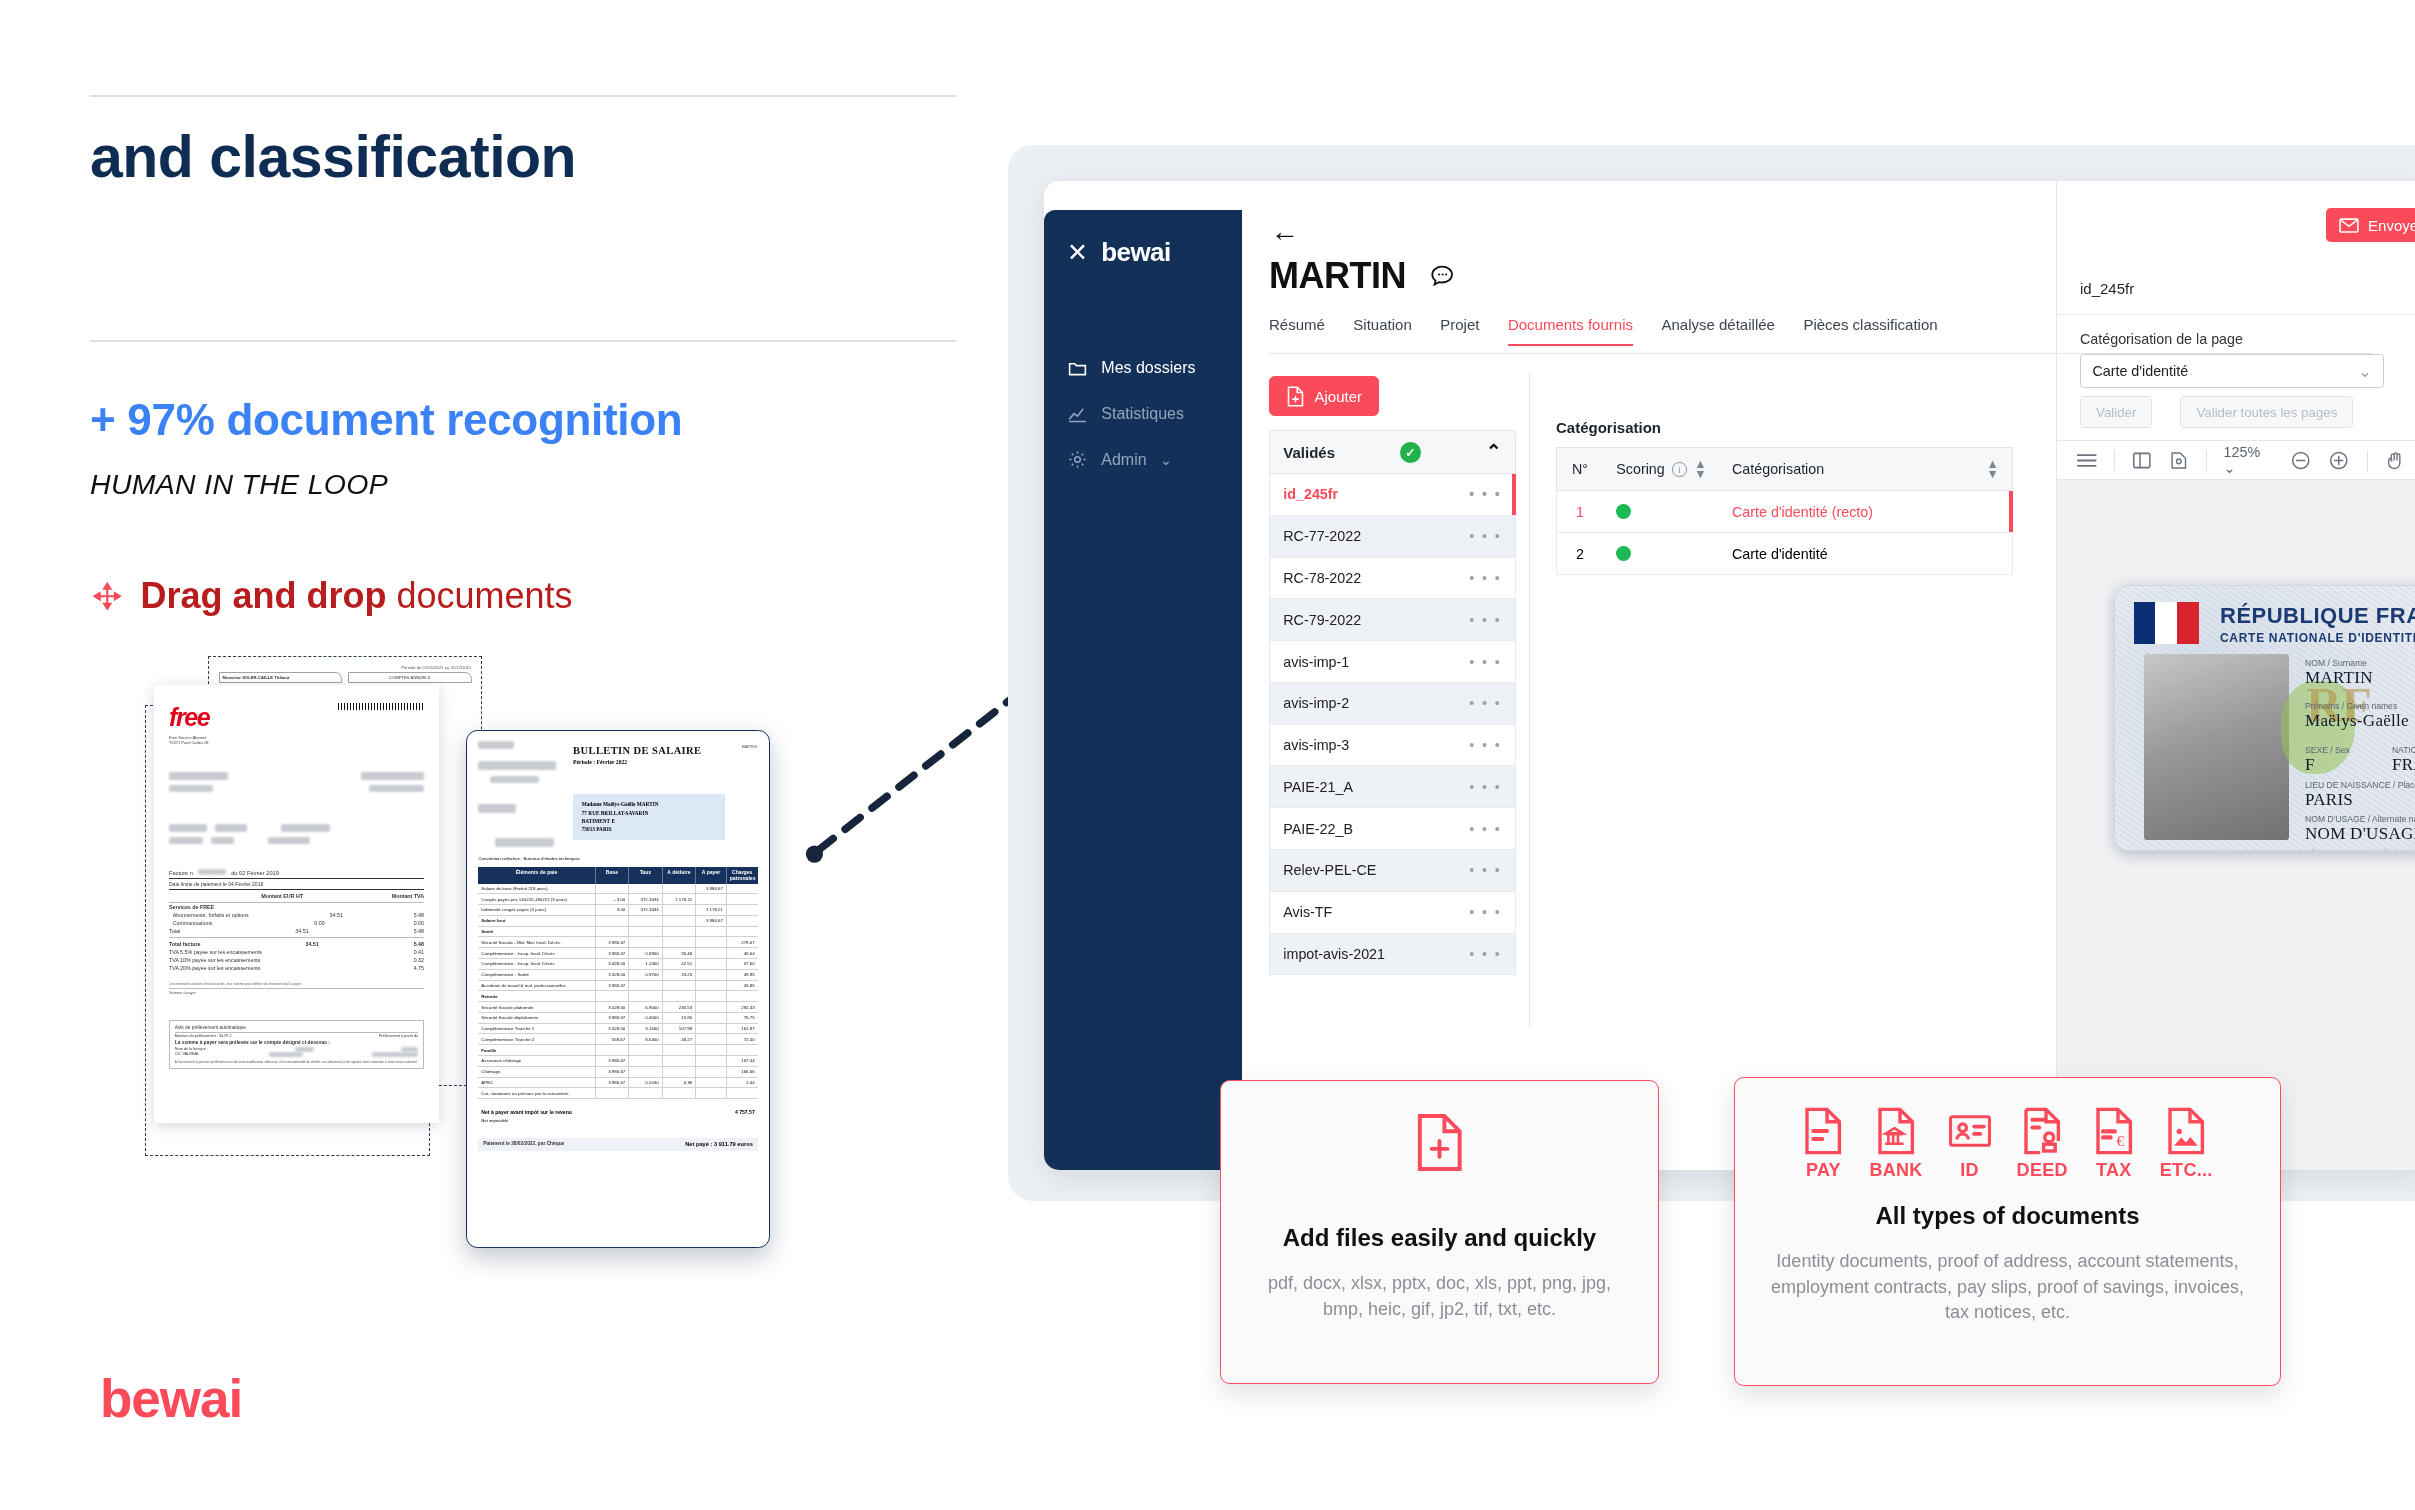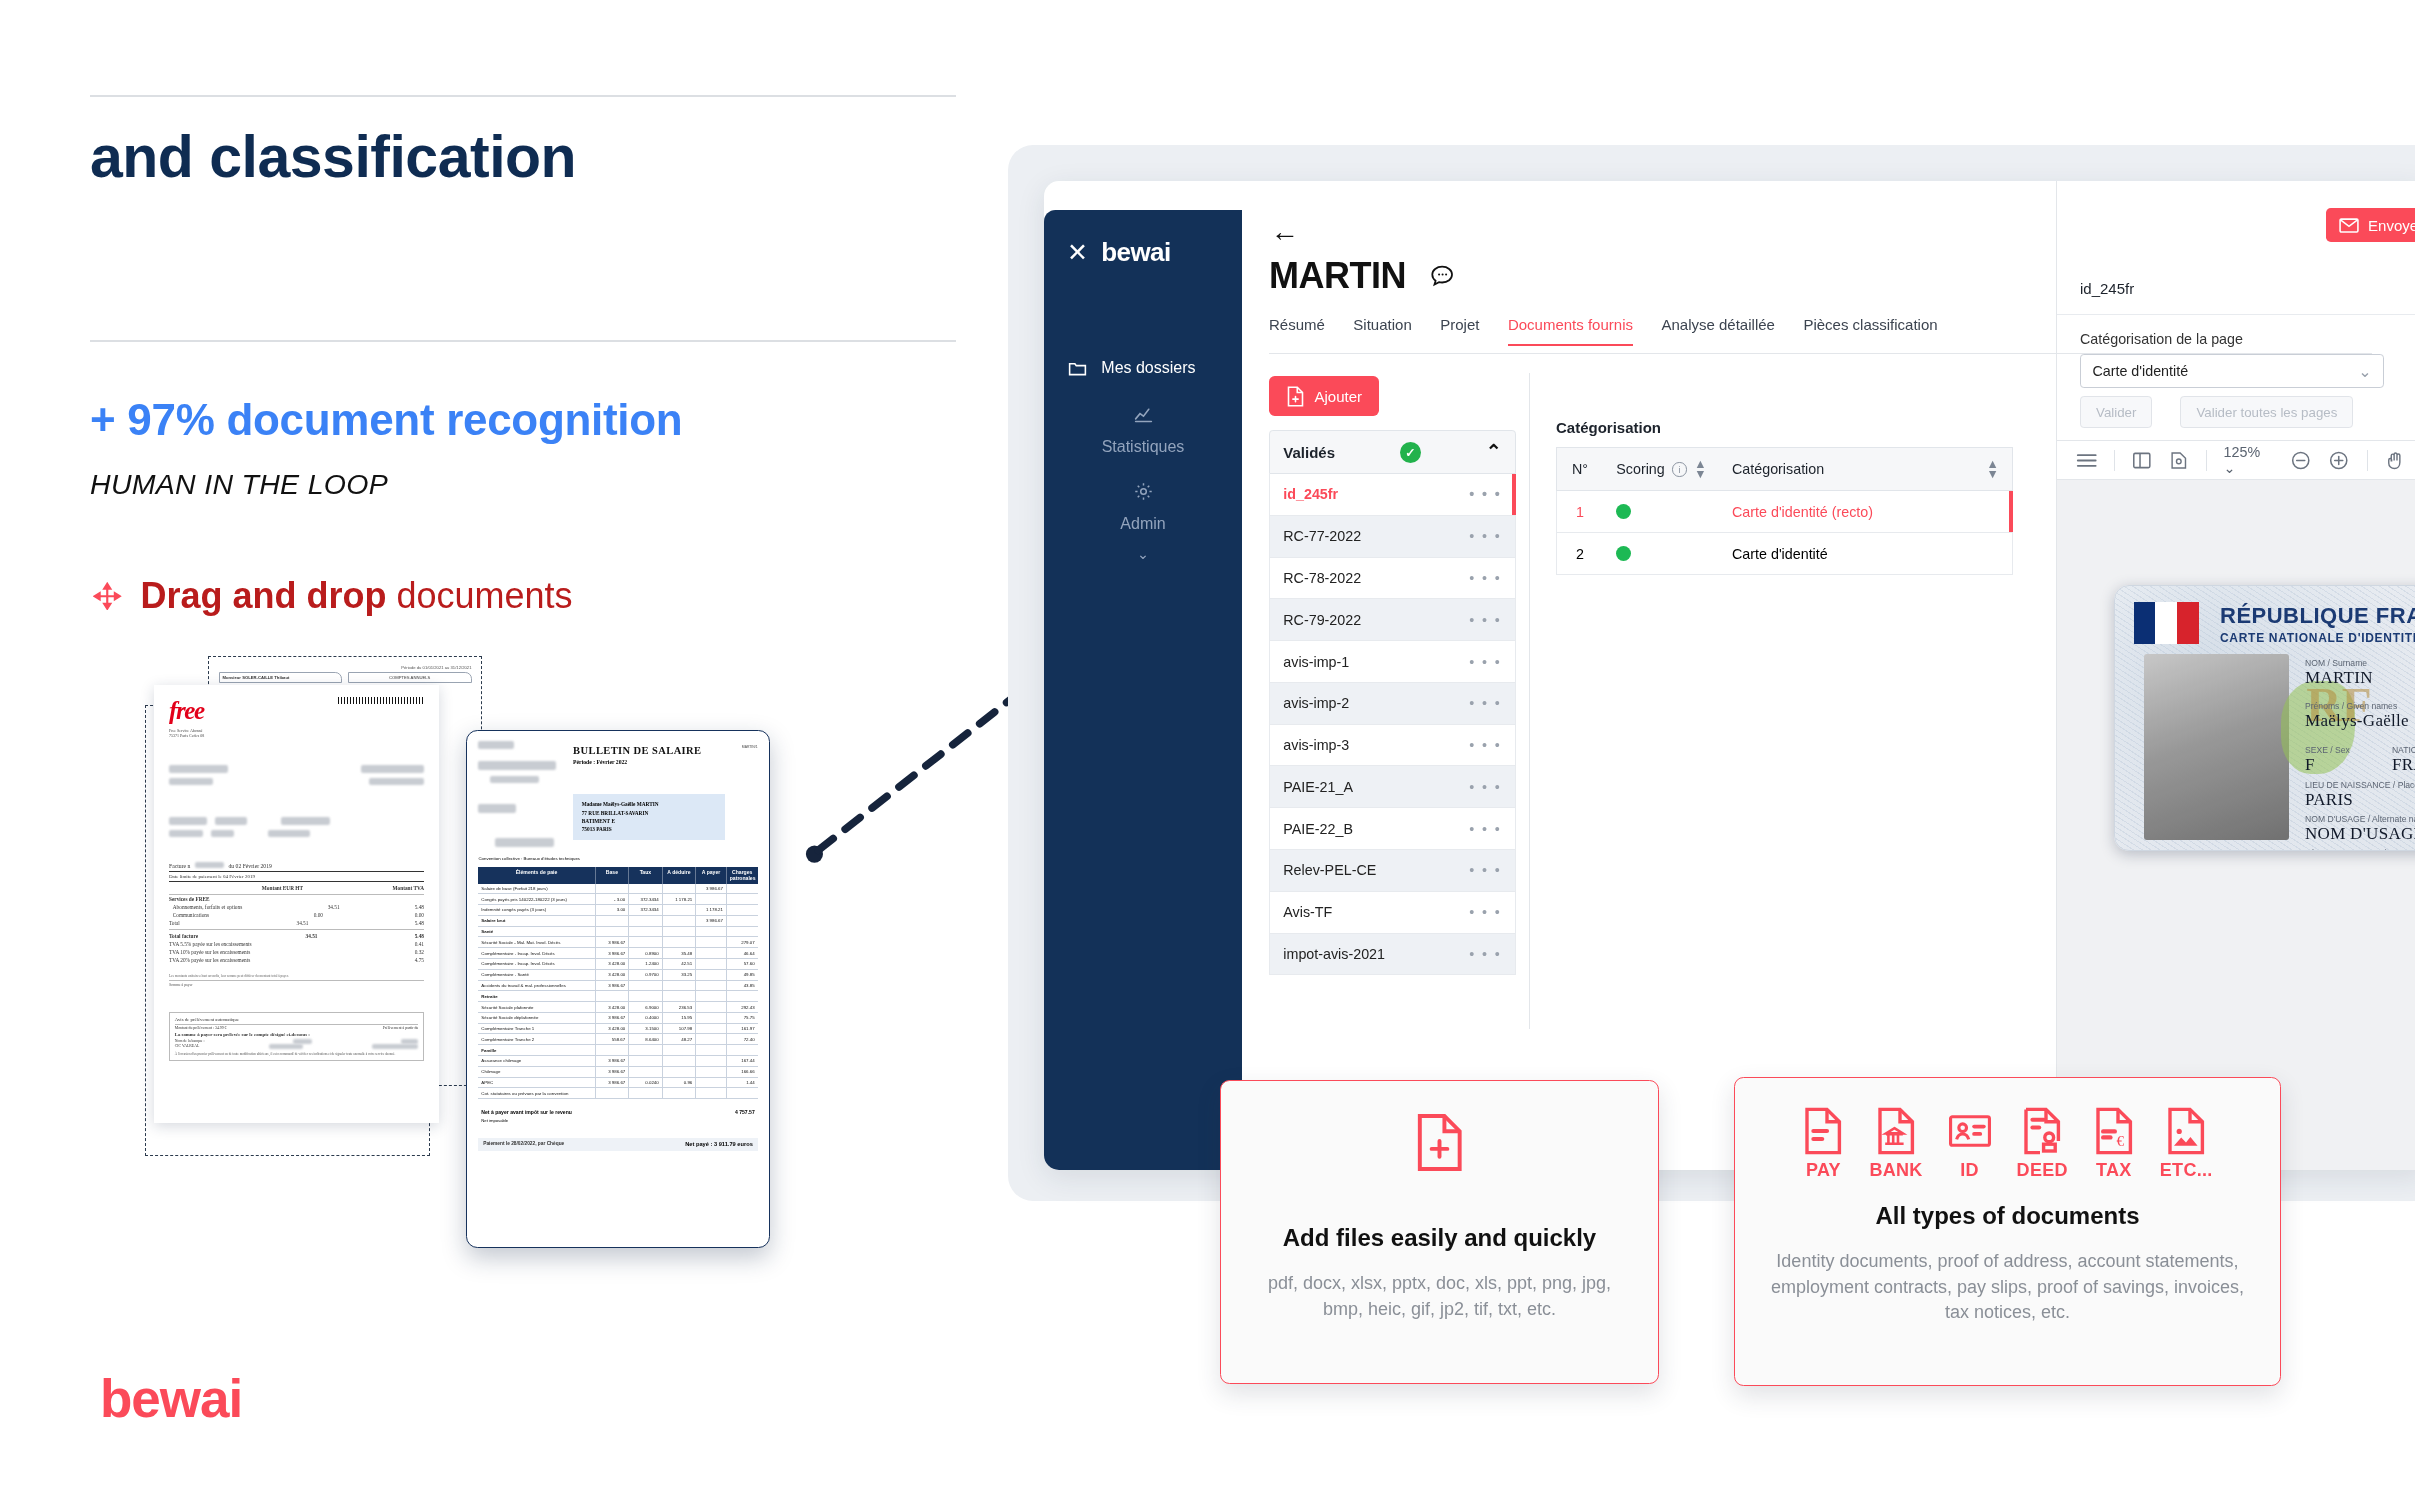--- a/index.html
+++ b/index.html
@@ -109,21 +109,21 @@
     position:absolute; left:0; top:28.5px; width:198px; height:961px;
     background:#133158; border-radius:11.4px 0 0 0;
     padding:27px 0 0 0; color:#fff;
   }
   .sb-logo { display:flex; align-items:center; gap:13.3px; padding:0 23px; }
   .sb-logo .x { font-size:25px; font-weight:300; line-height:1; }
   .sb-logo .name { font-size:26px; font-weight:bold; letter-spacing:-0.6px; }
   .sb-nav { margin-top:78px; }
   .sb-item { display:flex; align-items:center; gap:13.3px; padding:12.4px 23px; font-size:16px; }
   .sb-item.active { color:#fff; font-weight:normal; }
-  .sb-item.dim { color:#93a4bd;flex-direction:column; }
+  .sb-item.dim { color:#93a4bd; }
   .sb-ico { width:21px; height:21px; display:inline-flex; align-items:center; justify-content:center; }
 
   .content { position:absolute; left:198px; top:0; right:0; bottom:0; background:#fff; }
   .backarrow { position:absolute; left:28.5px; top:36px; font-size:28.5px; color:#111; line-height:1; }
   .cust { position:absolute; left:27px; top:74px; display:flex; align-items:center; gap:23px; }
   .cust h1 { font-size:36px; font-weight:bold; letter-spacing:-0.5px; color:#111; }
 
   .tabs { position:absolute; left:27px; top:135px; right:0; display:flex; gap:28.5px; font-size:15px; color:#3c4450; }
   .tab { padding-bottom:10.5px; white-space:nowrap; }
   .tab.active { color:#fb4a59; font-weight:500; border-bottom:2.9px solid #fb4a59; }
@@ -312,21 +312,21 @@
               <div style="font-size:3.8px;font-weight:bold;margin-top:5.7px;line-height:2;">
                 Cet avi<br>prend e<br><br>Pour vot
               </div>
             </div>
             <div style="flex:1;"></div>
           </div>
         </div>
       </div>
 
       <div class="doc d2">
-        <div class="docpage" style="padding:12px 15px;font-family:Liberation Serif, serif;">
+        <div class="docpage" style="padding:18px 15px;">
           <div style="display:flex;justify-content:space-between;align-items:flex-start;">
             <div>
               <div class="free-logo">free</div>
               <div style="font-size:4px;color:#444;margin-top:3.8px;">Free Service Abonné</div>
               <div style="font-size:4px;color:#444;">75371 Paris Cedex 08</div>
             </div>
             <div class="barcode"></div>
           </div>
 
           <div style="margin-top:27px;display:flex;justify-content:space-between;">

